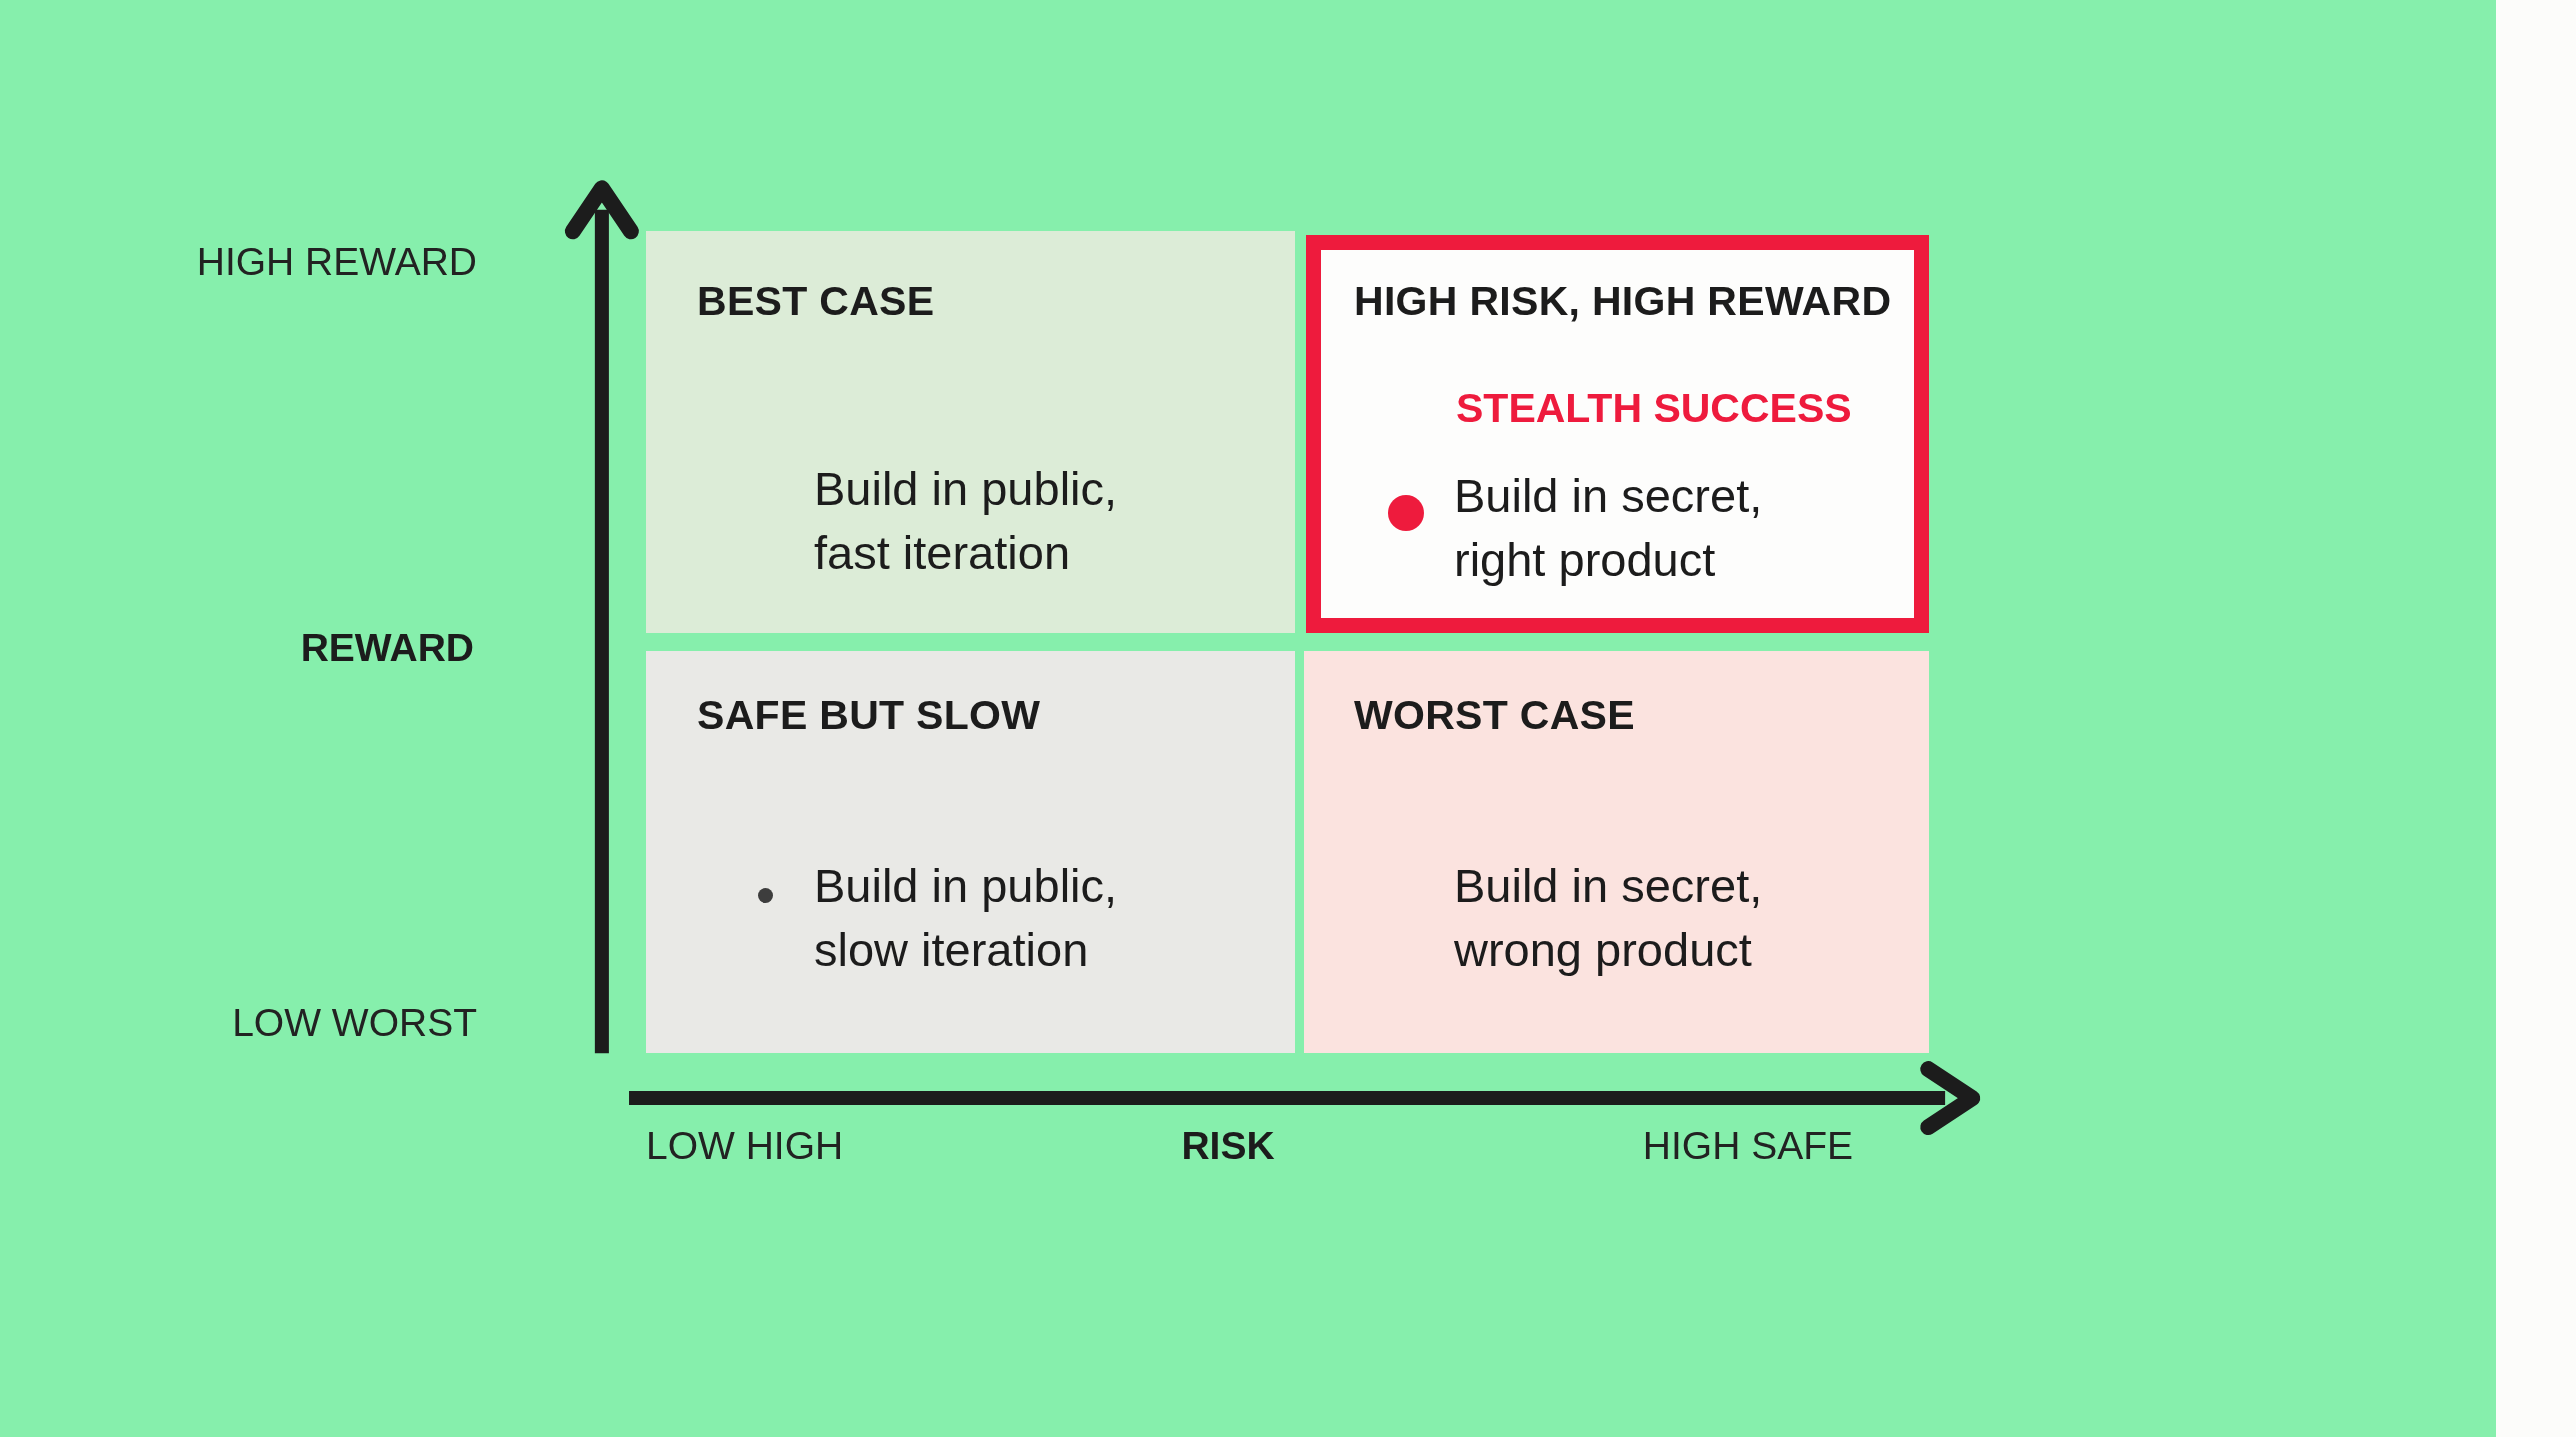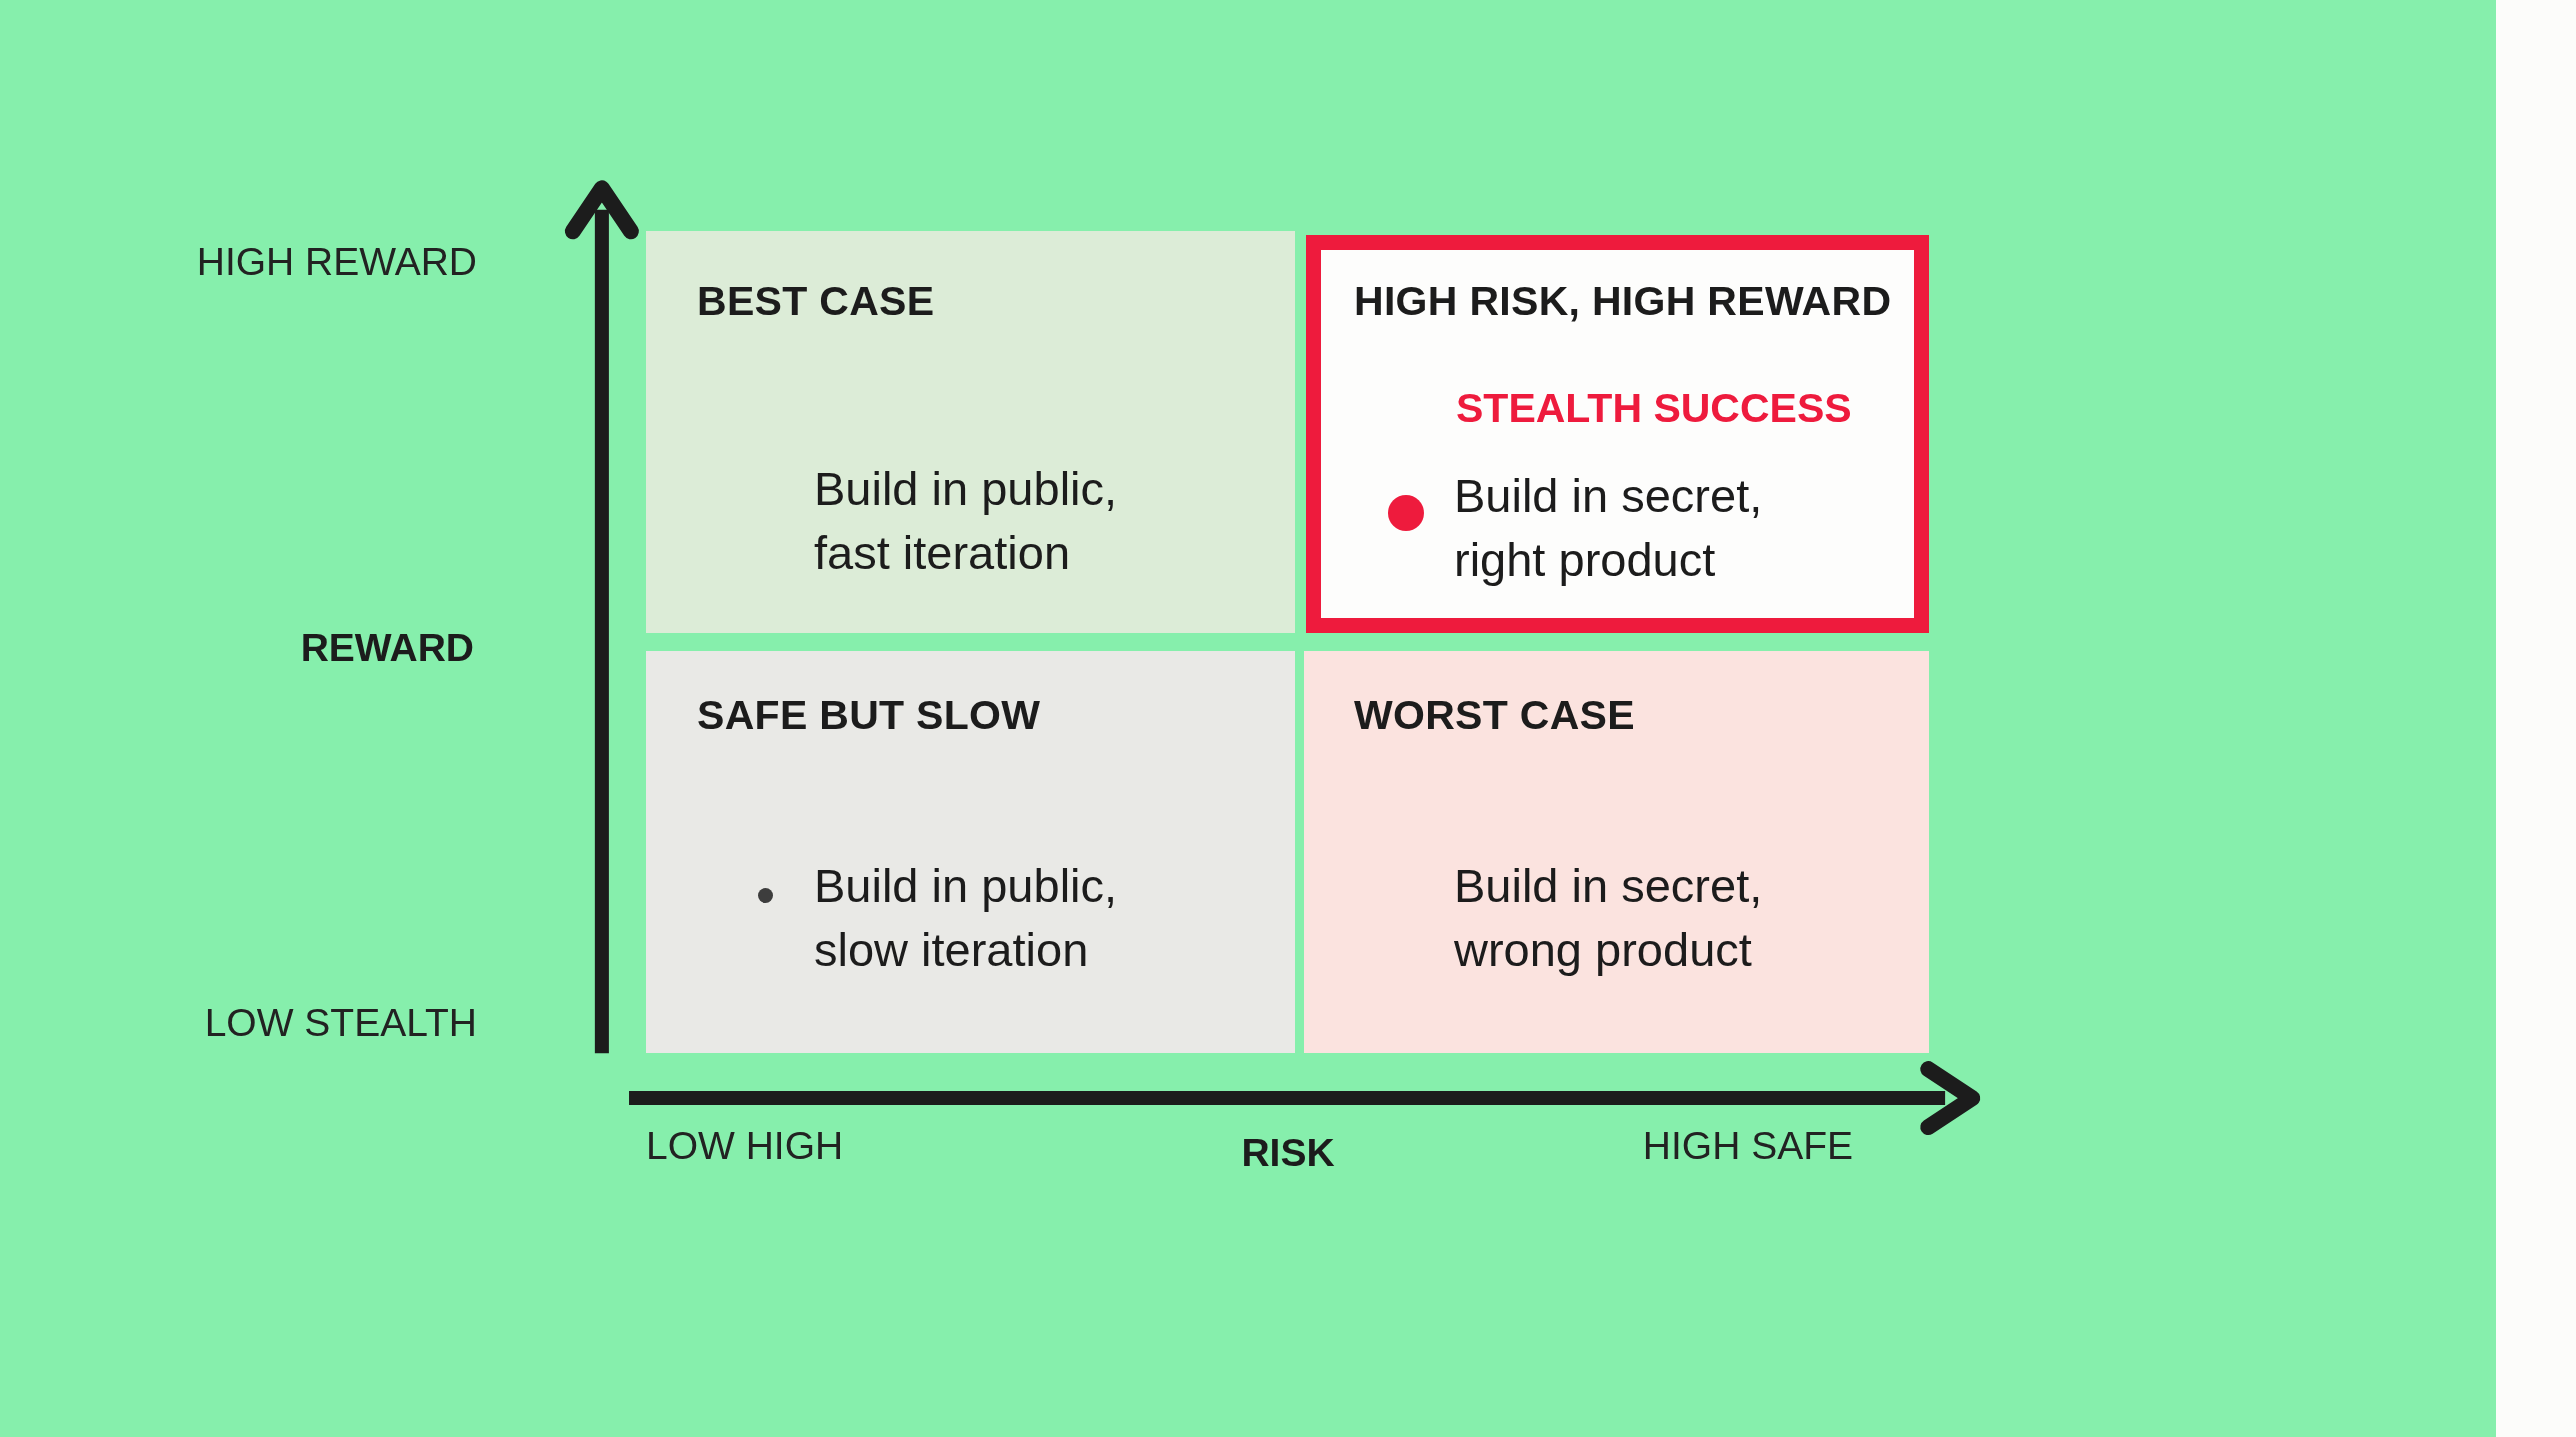--- a/index.html
+++ b/index.html
@@ -45,24 +45,24 @@
     <g stroke="#1c1c1c" fill="none">
       <line x1="643" y1="1125" x2="643" y2="224" stroke-width="15"></line>
       <path d="M612 247 L643 201 L674 247" stroke-width="17" stroke-linecap="round" stroke-linejoin="round"></path>
       <line x1="672" y1="1173" x2="2078" y2="1173" stroke-width="15"></line>
       <path d="M2060 1142 L2107 1173 L2060 1204" stroke-width="17" stroke-linecap="round" stroke-linejoin="round"></path>
     </g>
   </svg>
 
   <div class="abs axis-lbl" style="right:2019px;top:242px;">HIGH REWARD</div>
   <div class="abs axis-lbl bold" style="right:2022px;top:628px;">REWARD</div>
-  <div class="abs axis-lbl" style="right:2019px;top:1003px;">LOW STEALTH</div>
+  <div class="abs axis-lbl" style="right:2019px;top:1003px;">LOW WORST</div>
 
   <div class="abs axis-lbl" style="left:646px;top:1126px;">LOW HIGH</div>
-  <div class="abs axis-lbl bold" style="left:1288px;top:1126px;transform:translateX(-50%);margin-top:7px;">RISK</div>
+  <div class="abs axis-lbl bold" style="left:1228px;top:1126px;transform:translateX(-50%);">RISK</div>
   <div class="abs axis-lbl" style="right:643px;top:1126px;">HIGH SAFE</div>
 
   <div class="abs q-title" style="left:697px;top:281px;">BEST CASE</div>
   <div class="abs q-body" style="left:814px;top:457px;">Build in public,
 fast iteration</div>
 
   <div class="abs q-sub" style="left:1456px;top:388px;">STEALTH SUCCESS</div>
   <div class="abs q-title" style="left:1354px;top:281px;">HIGH RISK, HIGH REWARD</div>
   <div class="dot" id="dot-red"></div>
   <div class="abs q-body" style="left:1454px;top:464px;">Build in secret,

